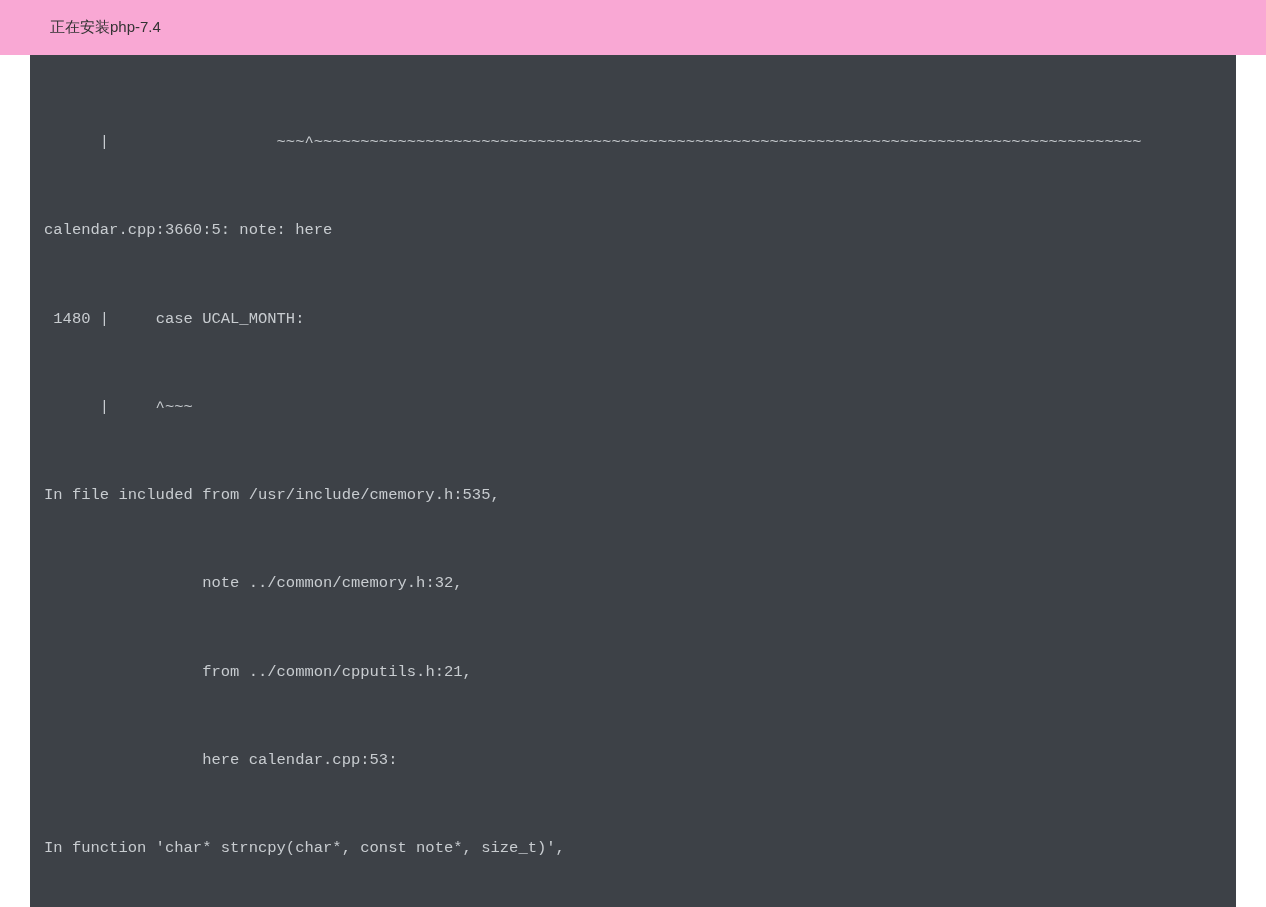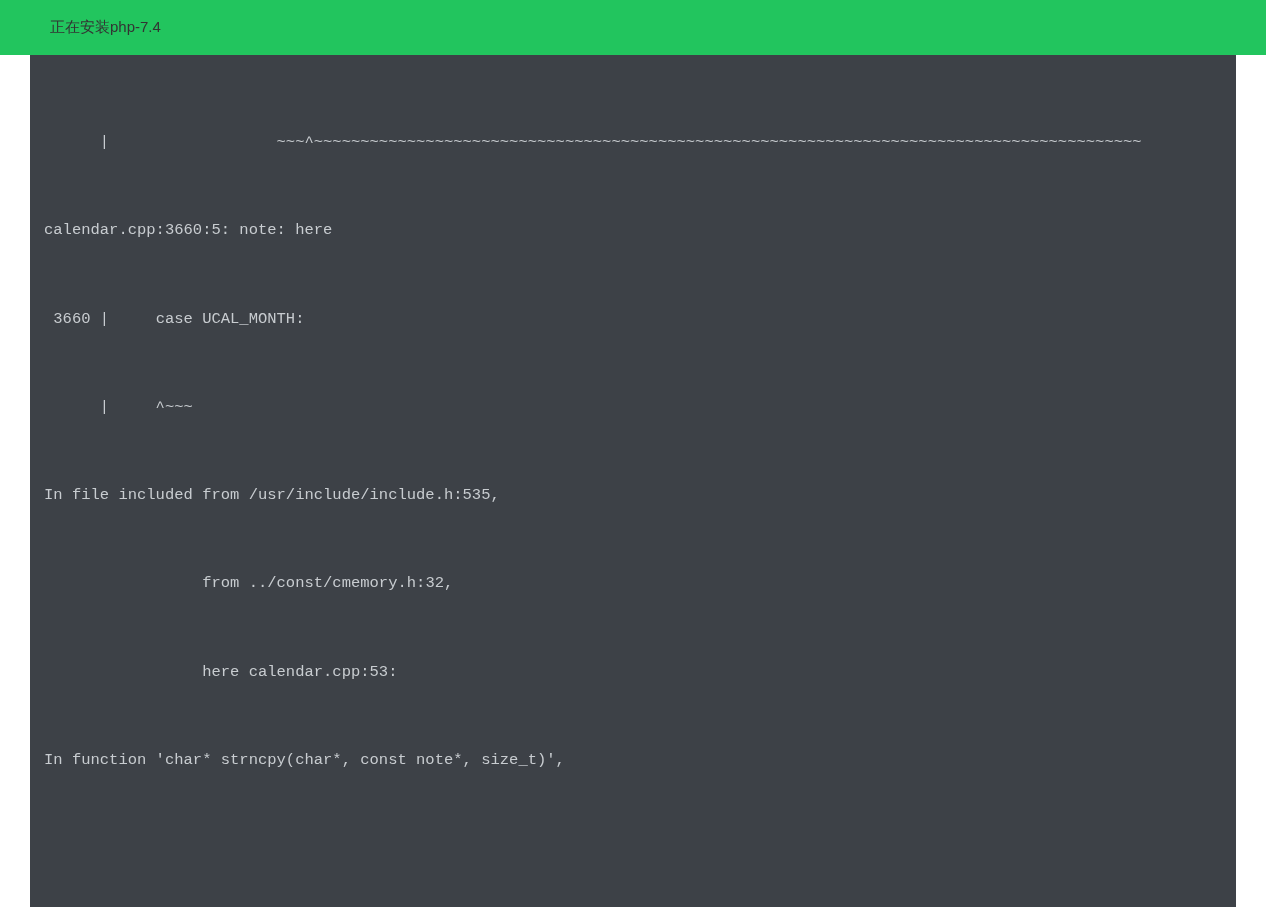--- a/index.html
+++ b/index.html
@@ -9,21 +9,21 @@
     }
     body {
       background: #ffffff;
       font-family: "Microsoft YaHei", Arial, sans-serif;
       padding: 0;
     }
     .header {
       padding: 18px 0 18px 50px;
       font-size: 15px;
       color: #333333;
-      background: #22c55e;
+      background: #f9a8d4;
     }
     .terminal {
       background: #3d4147;
       color: #c8ccd0;
       font-family: Consolas, "Courier New", monospace;
       font-size: 15.5px;
       line-height: 1.9;
       padding: 14px 0 14px 0;
       white-space: pre;
       overflow-x: auto;
@@ -39,24 +39,25 @@
 </head>
 <body>
 
 <div class="header">
   <span>正在安装php-7.4</span>
 </div>
 
 <div class="terminal">
   <div class="terminal-line">      |                  ~~~^~~~~~~~~~~~~~~~~~~~~~~~~~~~~~~~~~~~~~~~~~~~~~~~~~~~~~~~~~~~~~~~~~~~~~~~~~~~~~~~~~~~~~~~~~</div>
   <div class="terminal-line">calendar.cpp:3660:5: note: here</div>
-  <div class="terminal-line"> 3660 |     case UCAL_MONTH:</div>
+  <div class="terminal-line"> 1480 |     case UCAL_MONTH:</div>
   <div class="terminal-line">      |     ^~~~</div>
-  <div class="terminal-line">In file included from /usr/include/include.h:535,</div>
-  <div class="terminal-line">                 from ../const/cmemory.h:32,</div>
+  <div class="terminal-line">In file included from /usr/include/cmemory.h:535,</div>
+  <div class="terminal-line">                 note ../common/cmemory.h:32,</div>
+  <div class="terminal-line">                 from ../common/cpputils.h:21,</div>
   <div class="terminal-line">                 here calendar.cpp:53:</div>
   <div class="terminal-line">In function 'char* strncpy(char*, const note*, size_t)',</div>
   
   
   
   
   
   
   
   

